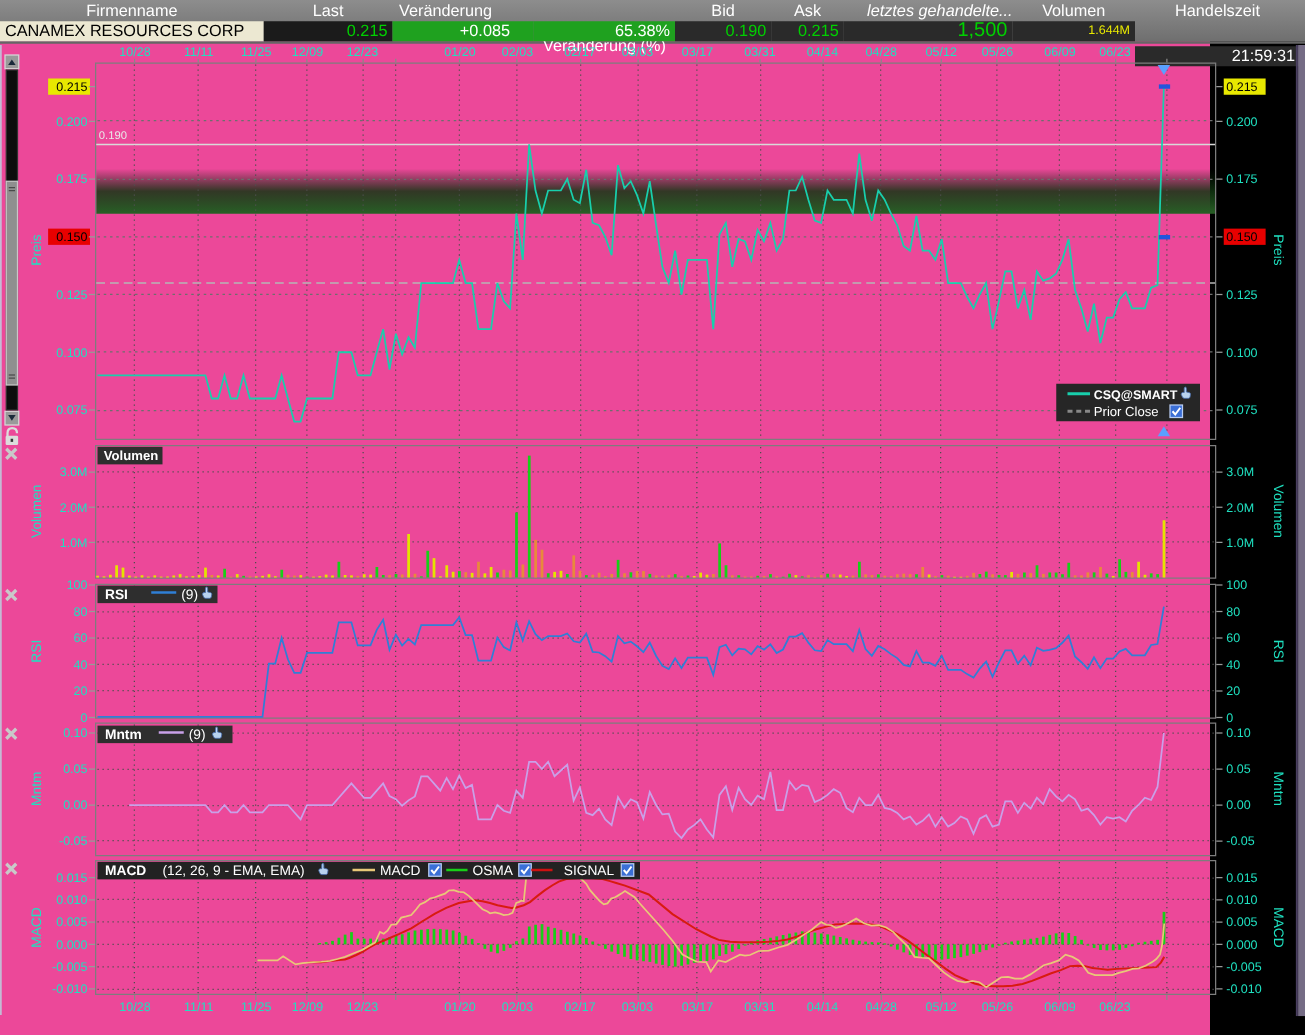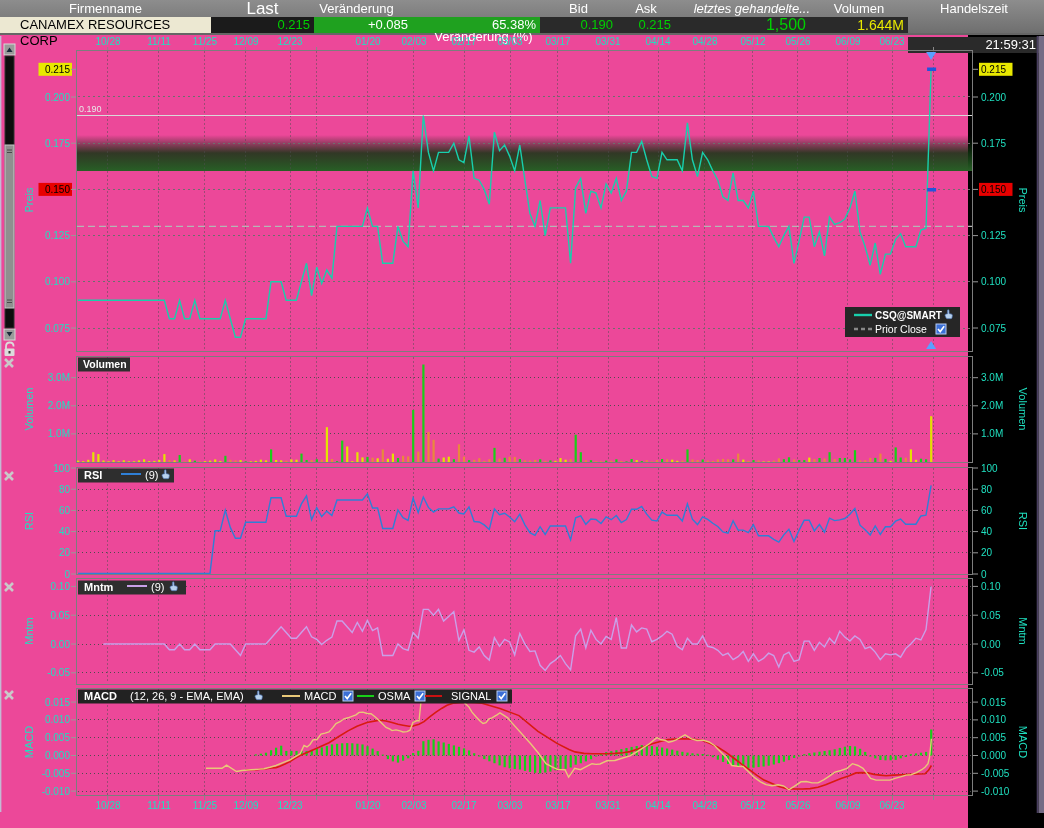--- a/index.html
+++ b/index.html
@@ -2,36 +2,36 @@
 <html><head><meta charset="utf-8"><style>
 html,body{margin:0;padding:0;background:#000;width:1044px;height:828px;overflow:hidden;}
 *{font-family:"Liberation Sans",sans-serif;box-sizing:border-box;}
 #app{position:relative;width:968px;height:828px;background:#ec4899;}
 #tbl{position:absolute;left:0;top:0;width:1044px;height:35px;background:linear-gradient(#8d8d8d,#6f6f6f);border-bottom:2px solid #666;}
 #sbar{position:absolute;left:0;top:813px;width:1044px;height:15px;background:linear-gradient(#3c3c3c,#141414);color:#fff;font-size:11px;border-bottom:2px solid #c4bad4;}
 </style></head><body>
 <div id="app">
 <div id="tbl">
       <div style="position:absolute;left:0px;width:211px;top:1px;height:16px;line-height:16px;text-align:center;color:#fff;font-size:13px;">Firmenname</div>
-      <div style="position:absolute;left:211px;width:103px;top:1px;height:16px;line-height:16px;text-align:center;color:#fff;font-size:17px;">Last</div>
+      <div style="position:absolute;left:211px;width:103px;top:1px;height:16px;line-height:16px;text-align:center;color:#fff;font-size:13px;">Last</div>
       <div style="position:absolute;left:300px;width:113px;top:1px;height:16px;line-height:16px;text-align:center;color:#fff;font-size:13px;">Veränderung</div>
       <div style="position:absolute;left:427px;width:113px;top:1px;height:16px;line-height:16px;text-align:center;color:#fff;font-size:13px;margin-top:28px;">Veränderung (%)</div>
       <div style="position:absolute;left:540px;width:77px;top:1px;height:16px;line-height:16px;text-align:center;color:#fff;font-size:13px;">Bid</div>
       <div style="position:absolute;left:617px;width:58px;top:1px;height:16px;line-height:16px;text-align:center;color:#fff;font-size:13px;">Ask</div>
       <div style="position:absolute;left:675px;width:135px;top:1px;height:16px;line-height:16px;text-align:right;color:#fff;font-size:13px;font-style:italic;">letztes gehandelte...</div>
       <div style="position:absolute;left:810px;width:98px;top:1px;height:16px;line-height:16px;text-align:center;color:#fff;font-size:13px;">Volumen</div>
       <div style="position:absolute;left:908px;width:132px;top:1px;height:16px;line-height:16px;text-align:center;color:#fff;font-size:13px;">Handelszeit</div>
-      <div style="position:absolute;left:0px;width:211px;top:17px;height:16px;line-height:16px;padding:0 20px;text-align:left;color:#000;background:#ece8d2;font-size:13px;">CANAMEX RESOURCES CORP</div>
+      <div style="position:absolute;left:0px;width:211px;top:17px;height:16px;line-height:16px;padding:0 4px;text-align:left;color:#000;background:#ece8d2;font-size:13px;">CANAMEX RESOURCES CORP</div>
       <div style="position:absolute;left:211px;width:103px;top:17px;height:16px;line-height:16px;padding:0 4px;text-align:right;color:#00d000;background:#1b1b1b;font-size:13px;">0.215</div>
       <div style="position:absolute;left:314px;width:113px;top:17px;height:16px;line-height:16px;padding:0 19px;text-align:right;color:#fff;background:#1fa11f;font-size:13px;">+0.085</div>
       <div style="position:absolute;left:427px;width:113px;top:17px;height:16px;line-height:16px;padding:0 4px;text-align:right;color:#fff;background:#1fa11f;font-size:13px;">65.38%</div>
       <div style="position:absolute;left:540px;width:77px;top:17px;height:16px;line-height:16px;padding:0 4px;text-align:right;color:#00d000;background:#2a2a2a;font-size:13px;">0.190</div>
       <div style="position:absolute;left:617px;width:58px;top:17px;height:16px;line-height:16px;padding:0 4px;text-align:right;color:#00d000;background:#2a2a2a;font-size:13px;">0.215</div>
       <div style="position:absolute;left:675px;width:135px;top:17px;height:16px;line-height:16px;padding:0 4px;text-align:right;color:#00d000;background:#2a2a2a;font-size:16px;">1,500</div>
-      <div style="position:absolute;left:810px;width:98px;top:17px;height:16px;line-height:16px;padding:0 4px;text-align:right;color:#e8e800;background:#2a2a2a;font-size:14px;">1.644M</div>
+      <div style="position:absolute;left:810px;width:98px;top:17px;height:16px;line-height:16px;padding:0 4px;text-align:right;color:#e8e800;background:#2a2a2a;font-size:10px;">1.644M</div>
       <div style="position:absolute;left:908px;width:132px;top:17px;height:16px;line-height:16px;padding:0 4px;text-align:right;color:#fff;background:#2a2a2a;font-size:13px;margin-top:20px;">21:59:31</div>
     </div>
 <div style="position:absolute;left:0;top:36px;"><svg width="1044" height="777" viewBox="0 36 1044 777" font-family="Liberation Sans, sans-serif">
 <linearGradient id="gband" x1="0" y1="0" x2="0" y2="1">
 <stop offset="0" stop-color="#092409" stop-opacity="0"></stop>
 <stop offset="0.5" stop-color="#113511" stop-opacity="0.85"></stop>
 <stop offset="1" stop-color="#286026" stop-opacity="1"></stop>
 </linearGradient>
         <rect x="77" y="135" width="895" height="36" fill="url(#gband)"></rect>
         <line x1="107.5" y1="51.5" x2="107.5" y2="350.5" stroke="#4e4e4e" stroke-width="1" stroke-dasharray="1 3"></line>

